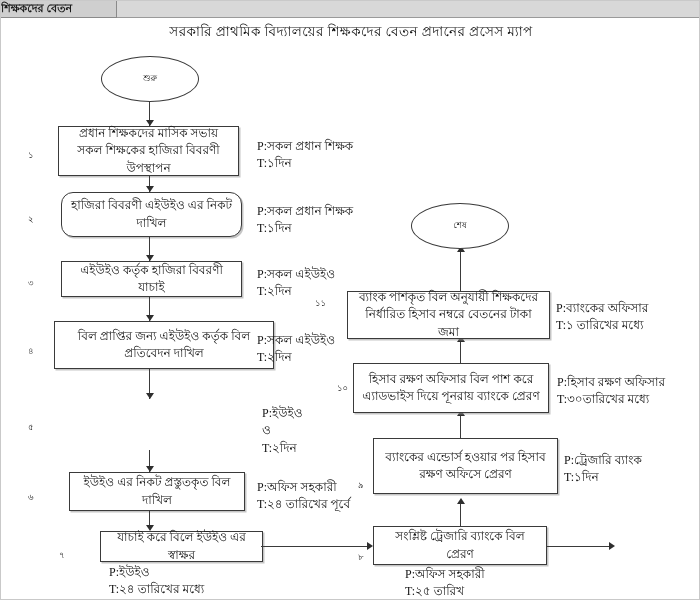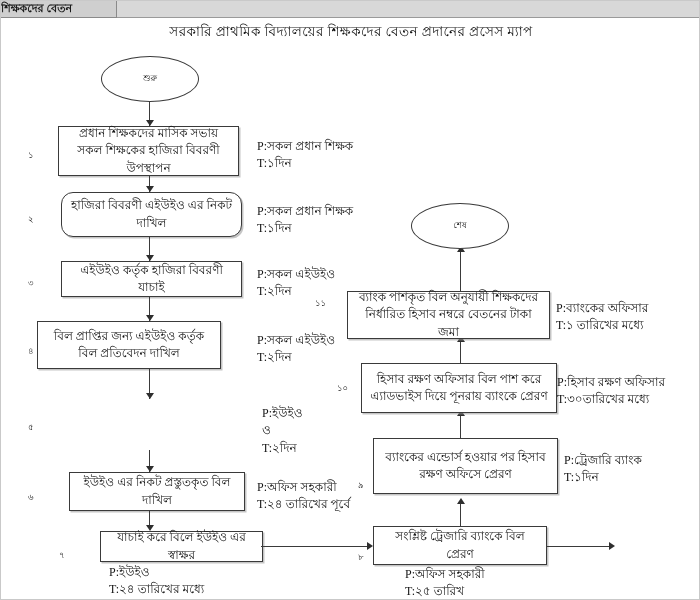--- a/index.html
+++ b/index.html
@@ -181,21 +181,21 @@
   <div class="node" style="left:60px; top:260px; width:181px; height:36px;">
     <span>এইউইও কর্তৃক হাজিরা বিবরণী যাচাই</span>
   </div>
   <div class="pt" style="left:256px; top:265px;">P:সকল এইউইও
 T:২দিন</div>
 
   <div class="vline" style="left:148px; top:296px; height:24px;"></div>
   <div class="arrow-down" style="left:145px; top:314px;"></div>
 
   <div class="step-num" style="left:27px; top:344px;">৪</div>
-  <div class="node" style="left:36px; top:320px; width:184px; height:48px;">
+  <div class="node" style="left:53px; top:320px; width:220px; height:48px;">
     <span>বিল প্রাপ্তির জন্য এইউইও কর্তৃক বিল প্রতিবেদন দাখিল</span>
   </div>
   <div class="pt" style="left:256px; top:331px;">P:সকল এইউইও
 T:২দিন</div>
 
   <div class="vline" style="left:148px; top:368px; height:30px;"></div>
   <div class="arrow-down" style="left:145px; top:392px;"></div>
 
   <div class="step-num" style="left:27px; top:420px;">৫</div>
   <div class="pt" style="left:261px; top:404px;">P:ইউইও
@@ -243,21 +243,21 @@
   <div class="node" style="left:372px; top:437px; width:185px; height:56px;">
     <span>ব্যাংকের এন্ডোর্স হওয়ার পর হিসাব রক্ষণ অফিসে প্রেরণ</span>
   </div>
   <div class="pt" style="left:563px; top:451px;">P:ট্রেজারি ব্যাংক
 T:১দিন</div>
 
   <div class="vline" style="left:459px; top:412px; height:25px;"></div>
   <div class="arrow-up" style="left:456px; top:409px;"></div>
 
   <div class="step-num" style="left:336px; top:381px;">১০</div>
-  <div class="node" style="left:352px; top:362px; width:196px; height:50px;margin-left:8px;">
+  <div class="node" style="left:352px; top:362px; width:196px; height:50px;">
     <span>হিসাব রক্ষণ অফিসার বিল পাশ করে এ্যাডভাইস দিয়ে পূনরায় ব্যাংকে প্রেরণ</span>
   </div>
   <div class="pt" style="left:556px; top:373px;">P:হিসাব রক্ষণ অফিসার
 T:৩০তারিখের মধ্যে</div>
 
   <div class="vline" style="left:459px; top:338px; height:24px;"></div>
   <div class="arrow-up" style="left:456px; top:335px;"></div>
 
   <div class="step-num" style="left:314px; top:296px;">১১</div>
   <div class="node" style="left:346px; top:290px; width:203px; height:48px;">

